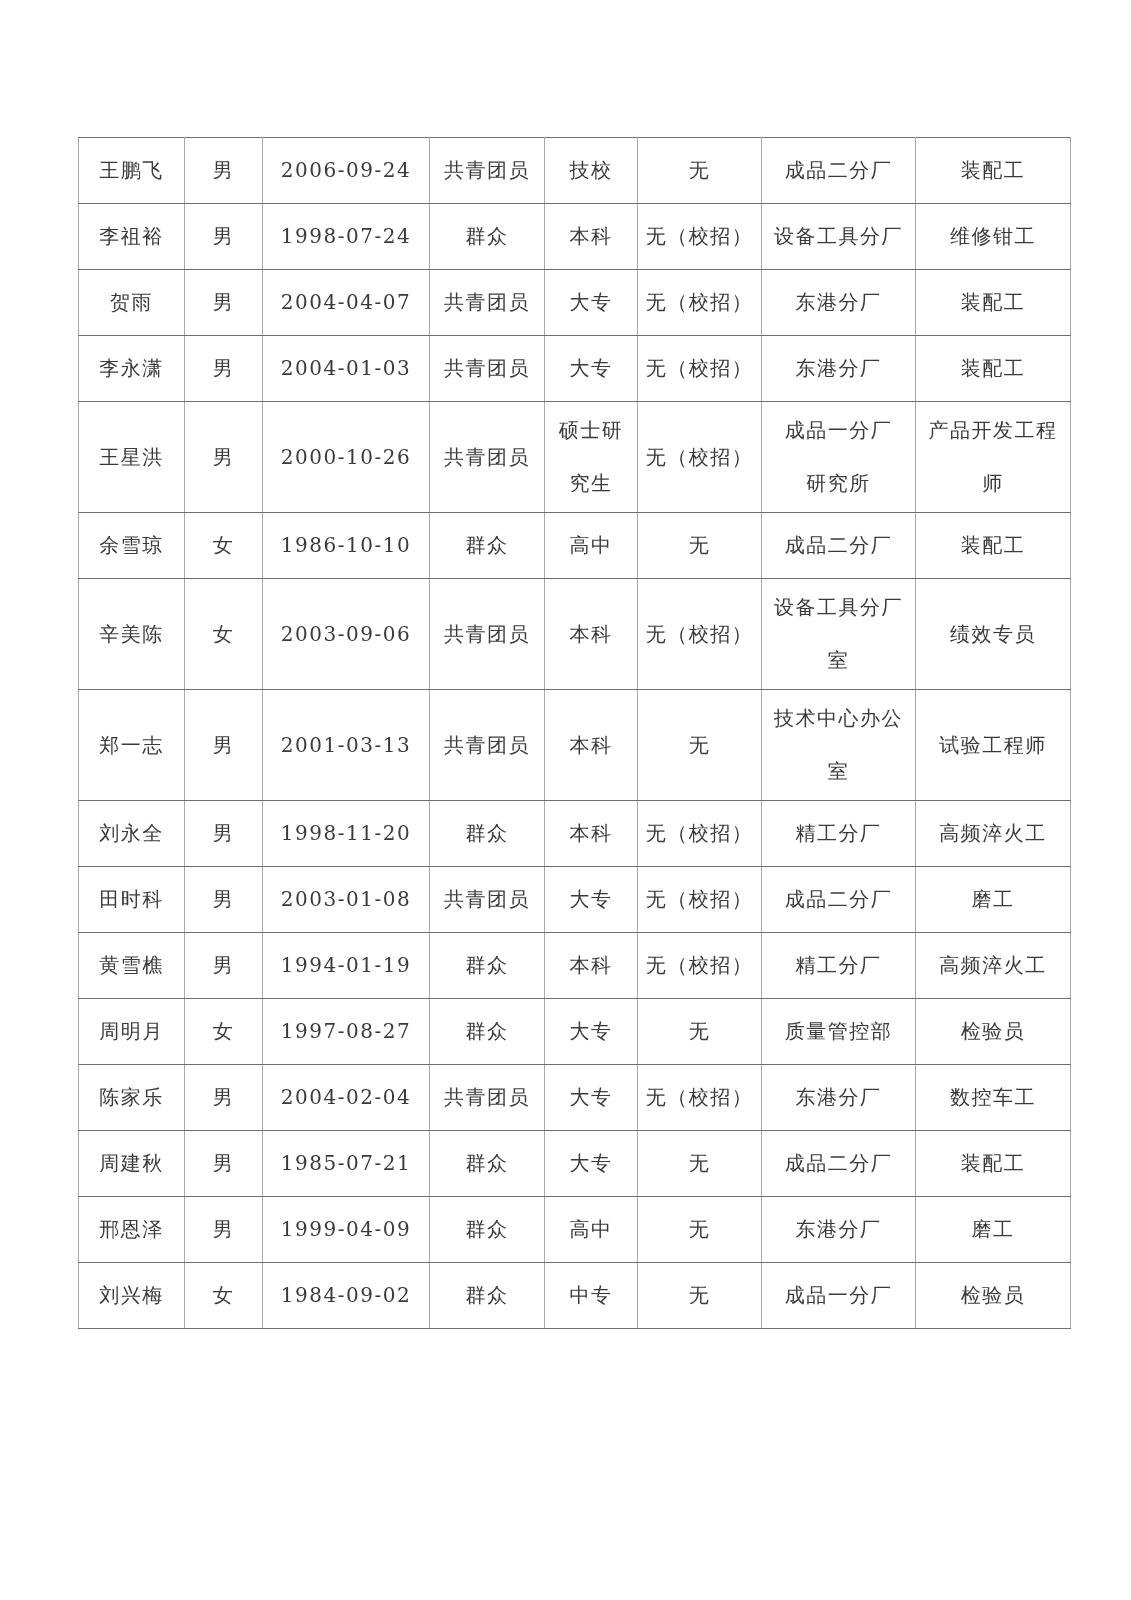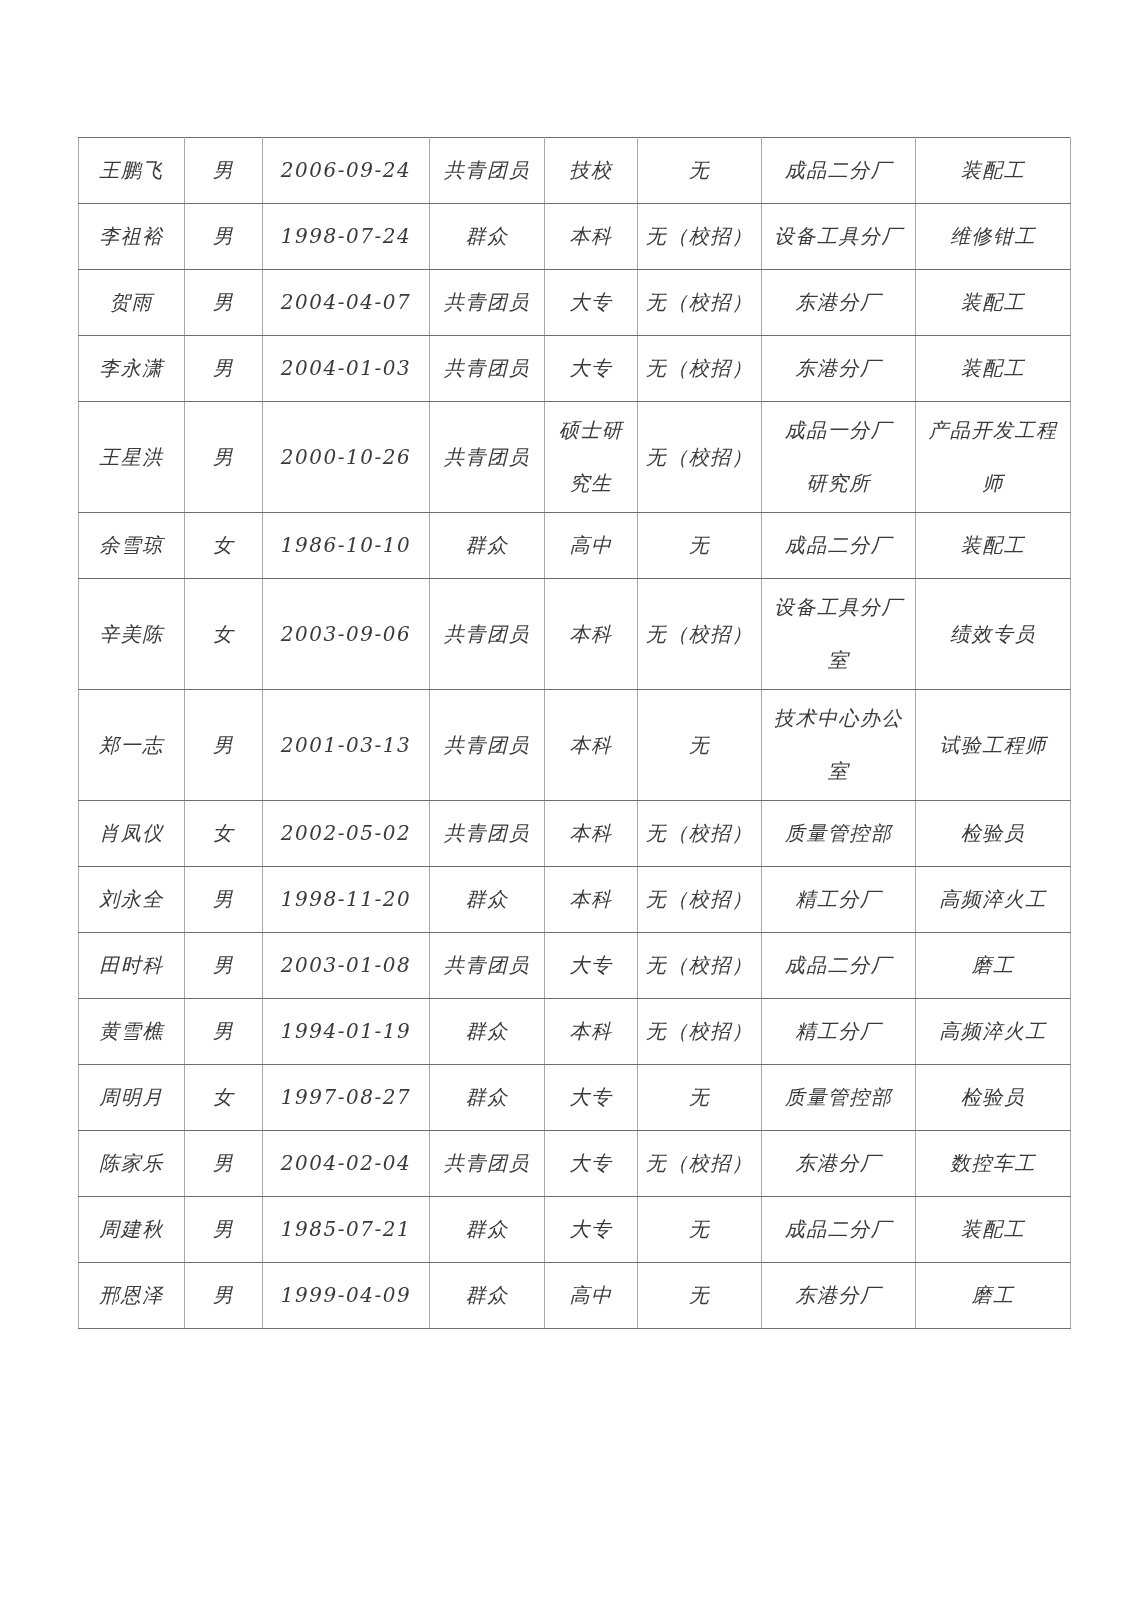--- a/index.html
+++ b/index.html
@@ -11,21 +11,20 @@
     width: 1131px;
     height: 1600px;
     font-family: "DejaVu Serif", "Liberation Serif", serif;
   }
   .page {
     position: relative;
     width: 1131px;
     height: 1600px;
     background: #ffffff;
     overflow: hidden;
-    font-style: italic;
   }
   table.roster {
     position: absolute;
     left: 78px;
     top: 137px;
     width: 992px;
     border-collapse: collapse;
     table-layout: fixed;
   }
   table.roster td {
@@ -140,94 +139,94 @@
           <td>男</td>
           <td>2001-03-13</td>
           <td>共青团员</td>
           <td>本科</td>
           <td>无</td>
           <td>技术中心办公
 室</td>
           <td>试验工程师</td>
         </tr>
         <tr>
-          <td>肖凤仪</td>
-          <td>女</td>
-          <td>2002-05-02</td>
-          <td>共青团员</td>
-          <td>本科</td>
-          <td>无（校招）</td>
+          <td>刘永全</td>
+          <td>男</td>
+          <td>1998-11-20</td>
+          <td>群众</td>
+          <td>本科</td>
+          <td>无（校招）</td>
+          <td>精工分厂</td>
+          <td>高频淬火工</td>
+        </tr>
+        <tr>
+          <td>田时科</td>
+          <td>男</td>
+          <td>2003-01-08</td>
+          <td>共青团员</td>
+          <td>大专</td>
+          <td>无（校招）</td>
+          <td>成品二分厂</td>
+          <td>磨工</td>
+        </tr>
+        <tr>
+          <td>黄雪樵</td>
+          <td>男</td>
+          <td>1994-01-19</td>
+          <td>群众</td>
+          <td>本科</td>
+          <td>无（校招）</td>
+          <td>精工分厂</td>
+          <td>高频淬火工</td>
+        </tr>
+        <tr>
+          <td>周明月</td>
+          <td>女</td>
+          <td>1997-08-27</td>
+          <td>群众</td>
+          <td>大专</td>
+          <td>无</td>
           <td>质量管控部</td>
           <td>检验员</td>
         </tr>
         <tr>
-          <td>刘永全</td>
-          <td>男</td>
-          <td>1998-11-20</td>
-          <td>群众</td>
-          <td>本科</td>
-          <td>无（校招）</td>
-          <td>精工分厂</td>
-          <td>高频淬火工</td>
-        </tr>
-        <tr>
-          <td>田时科</td>
-          <td>男</td>
-          <td>2003-01-08</td>
-          <td>共青团员</td>
-          <td>大专</td>
-          <td>无（校招）</td>
-          <td>成品二分厂</td>
+          <td>陈家乐</td>
+          <td>男</td>
+          <td>2004-02-04</td>
+          <td>共青团员</td>
+          <td>大专</td>
+          <td>无（校招）</td>
+          <td>东港分厂</td>
+          <td>数控车工</td>
+        </tr>
+        <tr>
+          <td>周建秋</td>
+          <td>男</td>
+          <td>1985-07-21</td>
+          <td>群众</td>
+          <td>大专</td>
+          <td>无</td>
+          <td>成品二分厂</td>
+          <td>装配工</td>
+        </tr>
+        <tr>
+          <td>邢恩泽</td>
+          <td>男</td>
+          <td>1999-04-09</td>
+          <td>群众</td>
+          <td>高中</td>
+          <td>无</td>
+          <td>东港分厂</td>
           <td>磨工</td>
         </tr>
         <tr>
-          <td>黄雪樵</td>
-          <td>男</td>
-          <td>1994-01-19</td>
-          <td>群众</td>
-          <td>本科</td>
-          <td>无（校招）</td>
-          <td>精工分厂</td>
-          <td>高频淬火工</td>
-        </tr>
-        <tr>
-          <td>周明月</td>
-          <td>女</td>
-          <td>1997-08-27</td>
-          <td>群众</td>
-          <td>大专</td>
-          <td>无</td>
-          <td>质量管控部</td>
+          <td>刘兴梅</td>
+          <td>女</td>
+          <td>1984-09-02</td>
+          <td>群众</td>
+          <td>中专</td>
+          <td>无</td>
+          <td>成品一分厂</td>
           <td>检验员</td>
-        </tr>
-        <tr>
-          <td>陈家乐</td>
-          <td>男</td>
-          <td>2004-02-04</td>
-          <td>共青团员</td>
-          <td>大专</td>
-          <td>无（校招）</td>
-          <td>东港分厂</td>
-          <td>数控车工</td>
-        </tr>
-        <tr>
-          <td>周建秋</td>
-          <td>男</td>
-          <td>1985-07-21</td>
-          <td>群众</td>
-          <td>大专</td>
-          <td>无</td>
-          <td>成品二分厂</td>
-          <td>装配工</td>
-        </tr>
-        <tr>
-          <td>邢恩泽</td>
-          <td>男</td>
-          <td>1999-04-09</td>
-          <td>群众</td>
-          <td>高中</td>
-          <td>无</td>
-          <td>东港分厂</td>
-          <td>磨工</td>
         </tr>
       </tbody>
   </table>
 </div>
 
 </body></html>

